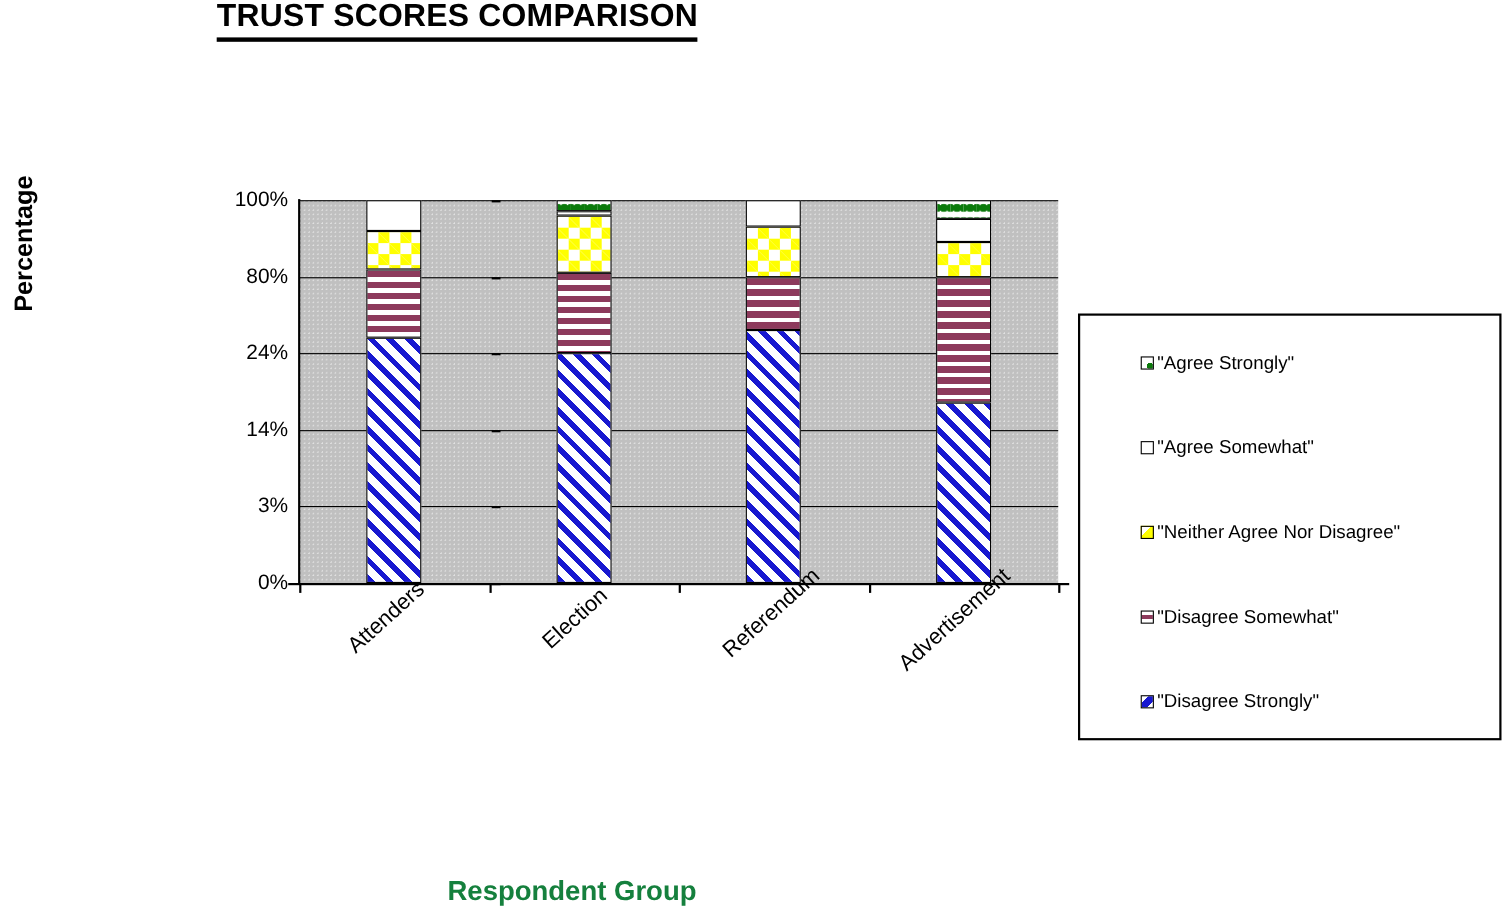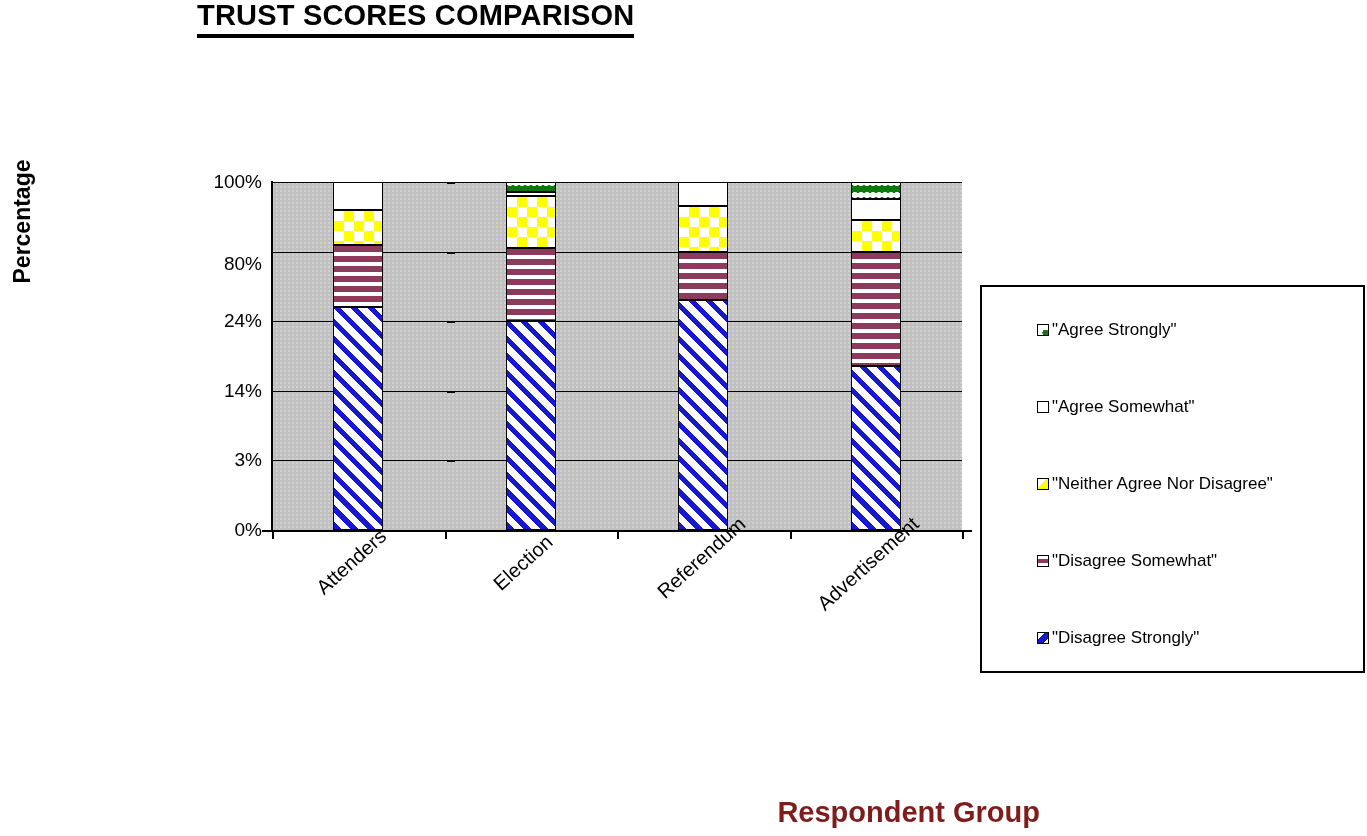--- a/index.html
+++ b/index.html
@@ -42,24 +42,24 @@
     font-size: 23px;
     font-weight: bold;
     color: #000000;
     white-space: nowrap;
   }
   #x-axis-title {
     position: absolute;
     left: 0px;
     top: 796px;
     width: 1040px;
-    text-align: right;
-    font-size: 29px;
+    text-align: center;
+    font-size: 25px;
     font-weight: bold;
-    color: #7f1d1d;
+    color: #15803d;
   }
 
   
   #plot-area {
     position: absolute;
     left: 272px;
     top: 182px;
     width: 690px;
     height: 348px;
     background: #c0c0c0;
@@ -290,21 +290,21 @@
         <div class="seg fill-green-diamond" style="height: 17.4px; top: 3.19744e-14px;"></div>
       </div>
     </div>
 </div>
 <div id="y-axis-line"></div>
 <div id="x-axis-line"></div>
 
 <div id="y-ticks">
     <div class="y-tick-label" style="top: -11px;">100%</div>
     <div class="y-tick-mark" style="top: 0px;"></div>
-    <div class="y-tick-label" style="top: 71px;">80%</div>
+    <div class="y-tick-label" style="top: 59px;">80%</div>
     <div class="y-tick-mark" style="top: 69.6px;"></div>
     <div class="y-tick-label" style="top: 128.2px;">24%</div>
     <div class="y-tick-mark" style="top: 139.2px;"></div>
     <div class="y-tick-label" style="top: 197.8px;">14%</div>
     <div class="y-tick-mark" style="top: 208.8px;"></div>
     <div class="y-tick-label" style="top: 267.4px;">3%</div>
     <div class="y-tick-mark" style="top: 278.4px;"></div>
     <div class="y-tick-label" style="top: 337px;">0%</div>
     <div class="y-tick-mark" style="top: 348px;"></div>
   </div>

